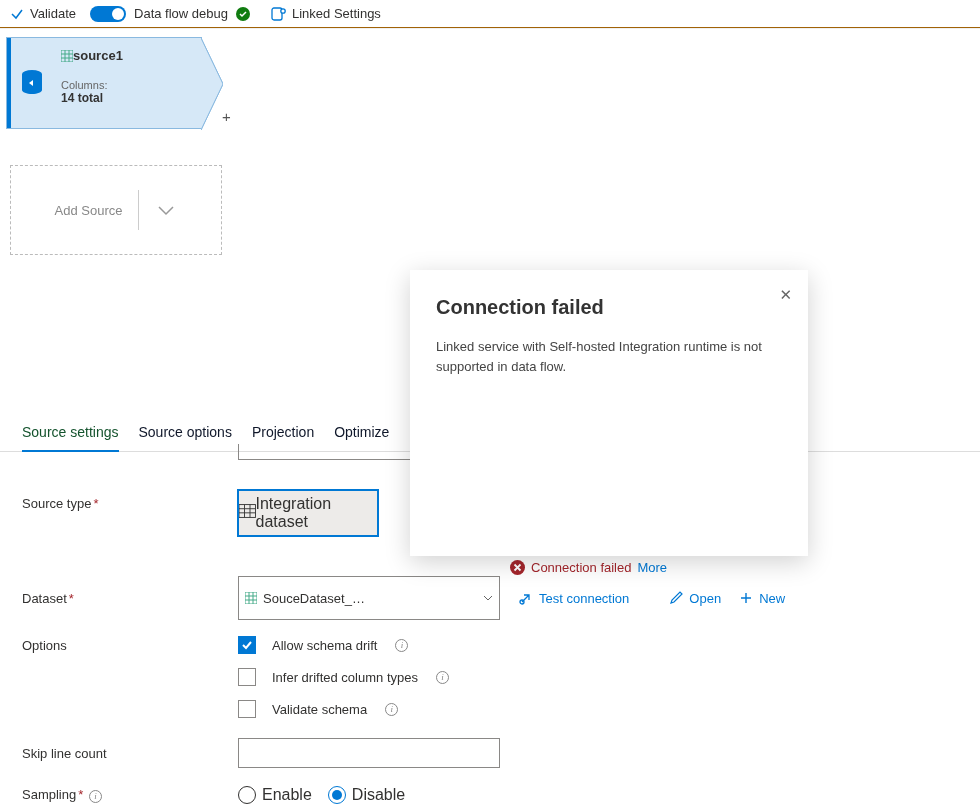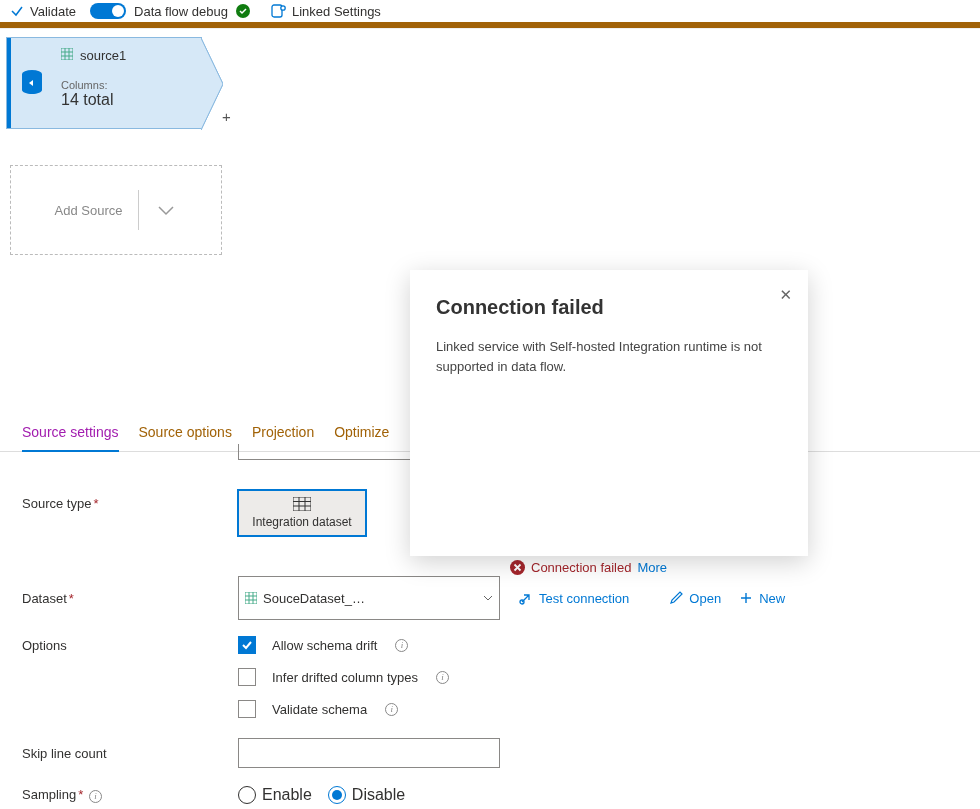--- a/index.html
+++ b/index.html
@@ -1,46 +1,46 @@
 <!DOCTYPE html>
 <html><head>
 <meta charset="utf-8">
 <style>
 *{box-sizing:border-box;font-family:"Segoe UI",Arial,sans-serif;margin:0;padding:0}
 body{background:#fff;width:980px;height:809px;overflow:hidden;position:relative;font-size:13px;color:#323130}
-.toolbar{display:flex;align-items:center;height:28px;padding:0 4px;gap:8px;border-bottom:6px solid #a16207}
+.toolbar{display:flex;align-items:center;height:28px;padding:0 4px;gap:8px;border-bottom:1px solid #a16207}
 .toolbar-item{display:flex;align-items:center;gap:6px;padding:2px 6px;cursor:pointer}
 .toolbar-item svg{flex-shrink:0}
 .toggle{width:36px;height:16px;background:#0078d4;border-radius:10px;position:relative;cursor:pointer}
 .toggle .knob{position:absolute;width:12px;height:12px;background:#fff;border-radius:50%;top:2px;right:2px}
 .canvas{position:relative;height:390px;padding:8px 6px;border-top:1px solid #f0f0f0}
 .node-wrap{display:flex;align-items:center}
 .node{position:relative;width:196px;height:92px;background:#d6e8f7;border:1px solid #89b9e0;display:flex}
 .lbar{width:4px;background:#0078d4}
 .db-icon{width:42px;display:flex;align-items:center;justify-content:center;background:#d6e8f7}
 .node-body{flex:1;padding:10px 8px}
-.nb-title{display:flex;gap:7px;font-size:13px;font-weight:400}
+.nb-title{display:flex;align-items:center;gap:0;font-size:13px;font-weight:700}
 .nb-cols{margin-top:16px;font-size:11px;color:#666}
-.nb-total{font-size:16px;font-weight:400;color:#333}
+.nb-total{font-size:12px;font-weight:700;color:#333}
 .arrow{position:absolute;right:-22px;top:0;width:22px;height:92px}
 .arrow svg{display:block}
 .plus-conn{font-size:15px;color:#555;margin-left:20px;margin-top:66px;cursor:pointer}
 .add-source{margin-top:36px;margin-left:4px;width:212px;height:90px;border:1px dashed #bbb;display:flex;align-items:center;justify-content:center;gap:16px;cursor:pointer}
 .add-source .divider{width:1px;height:40px;background:#ccc}
 .add-source span{color:#888;font-size:13px}
 .tabs{display:flex;gap:20px;padding:0 22px;border-bottom:1px solid #ddd;margin-top:-4px}
-.tab{padding:10px 0 10px;font-size:14px;color:#a16207;cursor:pointer}
-.tab.active{color:#a21caf;border-bottom:2px solid #0078d4;margin-bottom:-1px}
+.tab{padding:10px 0 10px;font-size:14px;color:#0f172a;cursor:pointer}
+.tab.active{color:#14532d;border-bottom:2px solid #0078d4;margin-bottom:-1px}
 .panel{padding:8px 22px 20px;position:relative}
 .inputbox{position:absolute;left:238px;top:-8px;width:319px;height:16px;border:1px solid #8a8886;border-top:none}
 .row{display:flex;align-items:flex-start;margin-top:30px}
 .row .lbl{width:216px;font-size:13px;padding-top:6px}
 .req{color:#a4262c;margin-left:2px}
 .btn-grp{display:flex}
-.btn-seg{width:128px;height:46px;border:1px solid #8a8886;display:flex;flex-direction:column;align-items:center;justify-content:center;font-size:12px;cursor:pointer}
+.btn-seg{width:140px;height:46px;border:1px solid #8a8886;display:flex;flex-direction:row;align-items:center;justify-content:center;font-size:16px;cursor:pointer}
 .btn-seg.active{background:#edebe9;border:1px solid #0078d4;outline:1px solid #0078d4}
 .grid-ic{width:18px;height:14px;margin-bottom:4px}
 .conn-fail-line{position:absolute;left:510px;top:108px;display:flex;align-items:center;gap:6px;font-size:13px}
 .conn-fail-line .cf{color:#a4262c}
 .conn-fail-line .more{color:#0078d4;cursor:pointer}
 .conn-fail-line svg{flex-shrink:0}
 .ds-row{display:flex;align-items:center;margin-top:40px}
 .ds-row .lbl{width:216px;font-size:13px}
 .dropdown{width:262px;height:44px;border:1px solid #8a8886;display:flex;align-items:center;padding:0 6px;cursor:pointer;gap:6px}
 .dropdown .dd-txt{flex:1;font-size:13px}

